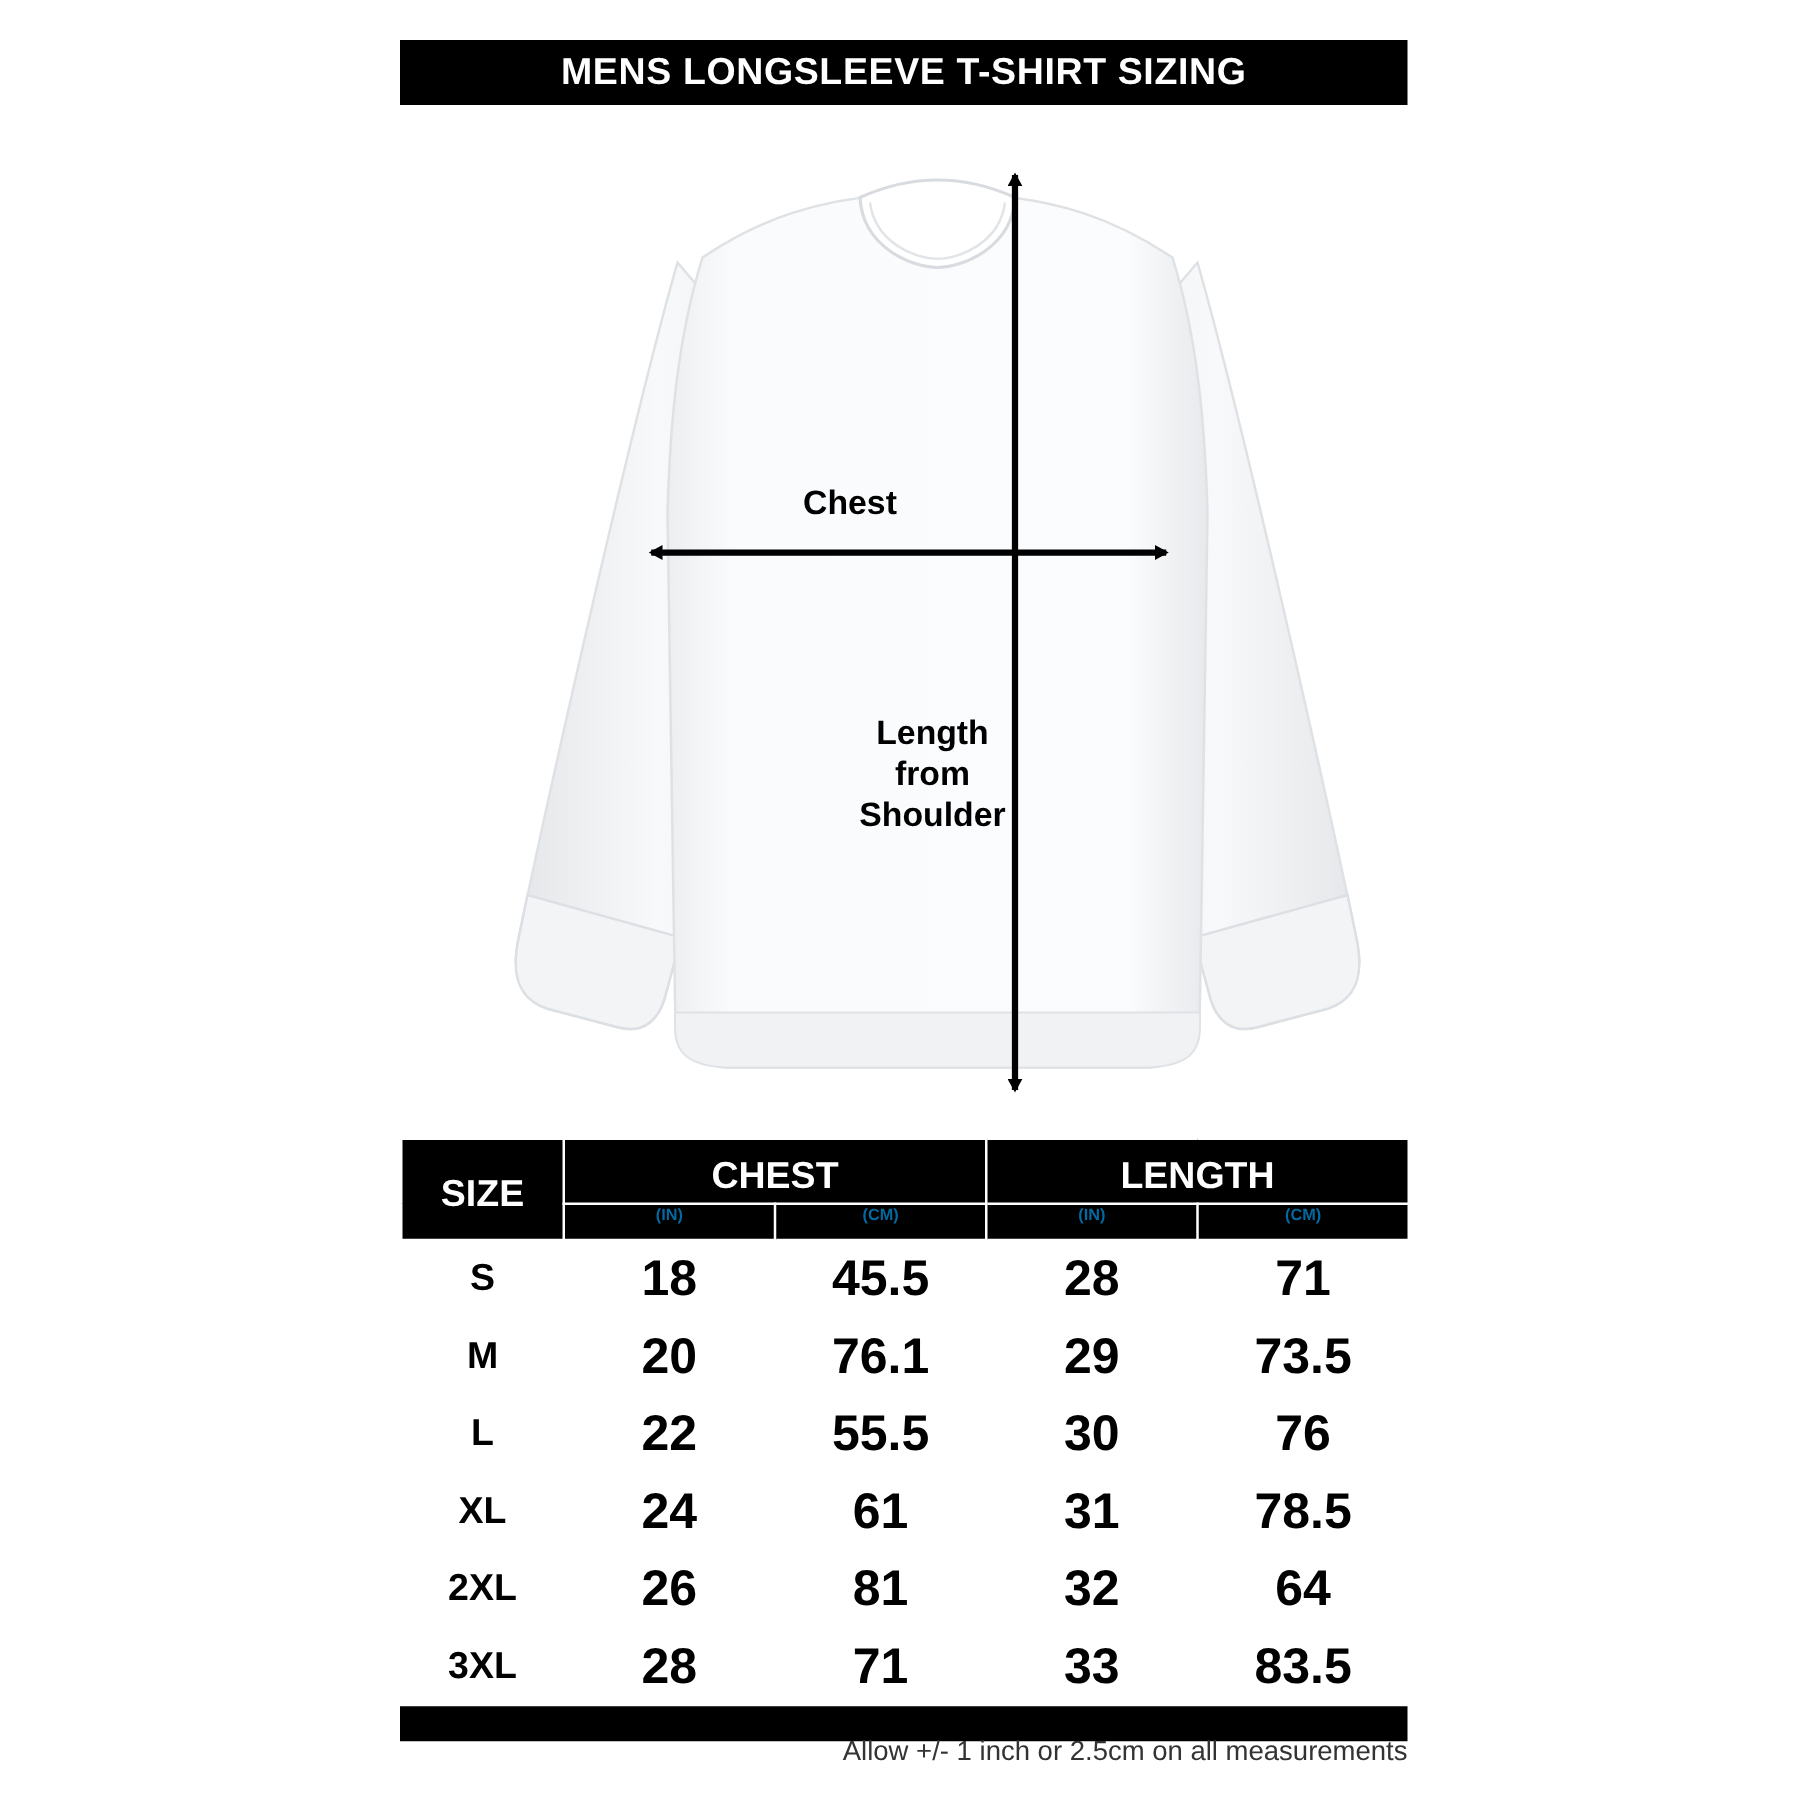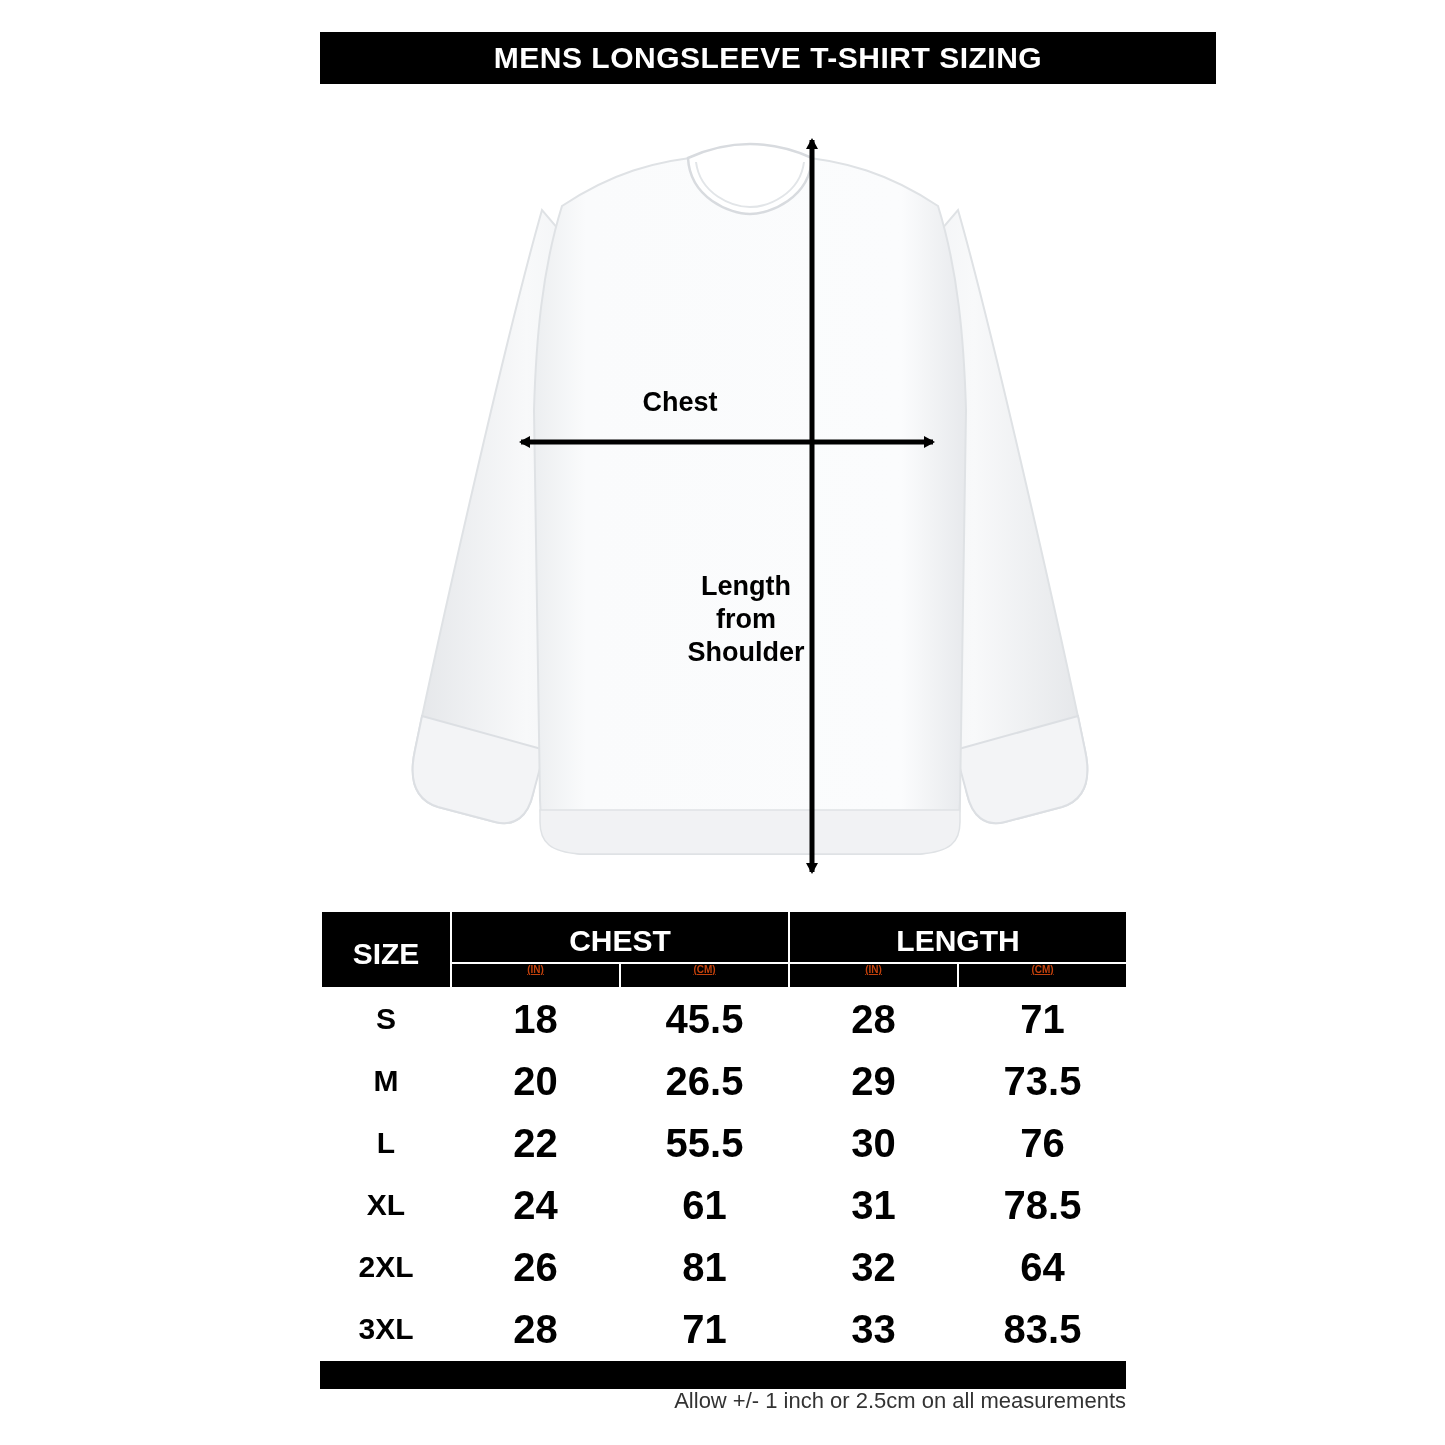--- a/index.html
+++ b/index.html
@@ -14,21 +14,21 @@
     color: #111111;
     position: relative;
     overflow: hidden;
   }
 
   
   .title-bar {
     position: absolute;
     left: 320px;
     top: 32px;
-    width: 896px;
+    width: 806px;
     height: 52px;
     background: #000000;
     display: flex;
     align-items: center;
     justify-content: center;
   }
   .title-bar span {
     color: #ffffff;
     font-size: 30px;
     font-weight: bold;
@@ -93,26 +93,25 @@
   .hdr-row th {
     background: #000000;
     color: #ffffff;
     font-size: 30px;
     font-weight: bold;
     padding: 12px 0 4px 0;
     border-color: #000000;
   }
   .unit-row th {
     background: #000000;
-    color: #c2410c;
-    font-size: 10px;
+    color: #0369a1;
+    font-size: 13px;
     font-weight: bold;
     padding: 0 0 12px 0;
     border-color: #000000;
-    text-decoration: underline;
   }
   .data-row td {
     background: #ffffff;
     color: #000000;
     font-size: 40px;
     font-weight: bold;
     height: 58px;
     border: 2px solid #000000;
   }
   .data-row td.size-cell {
@@ -246,21 +245,21 @@
       <tr class="data-row">
         <td class="size-cell">S</td>
         <td>18</td>
         <td>45.5</td>
         <td>28</td>
         <td>71</td>
       </tr>
       <tr class="data-row">
         <td class="size-cell">M</td>
         <td>20</td>
-        <td>26.5</td>
+        <td>76.1</td>
         <td>29</td>
         <td>73.5</td>
       </tr>
       <tr class="data-row">
         <td class="size-cell">L</td>
         <td>22</td>
         <td>55.5</td>
         <td>30</td>
         <td>76</td>
       </tr>

